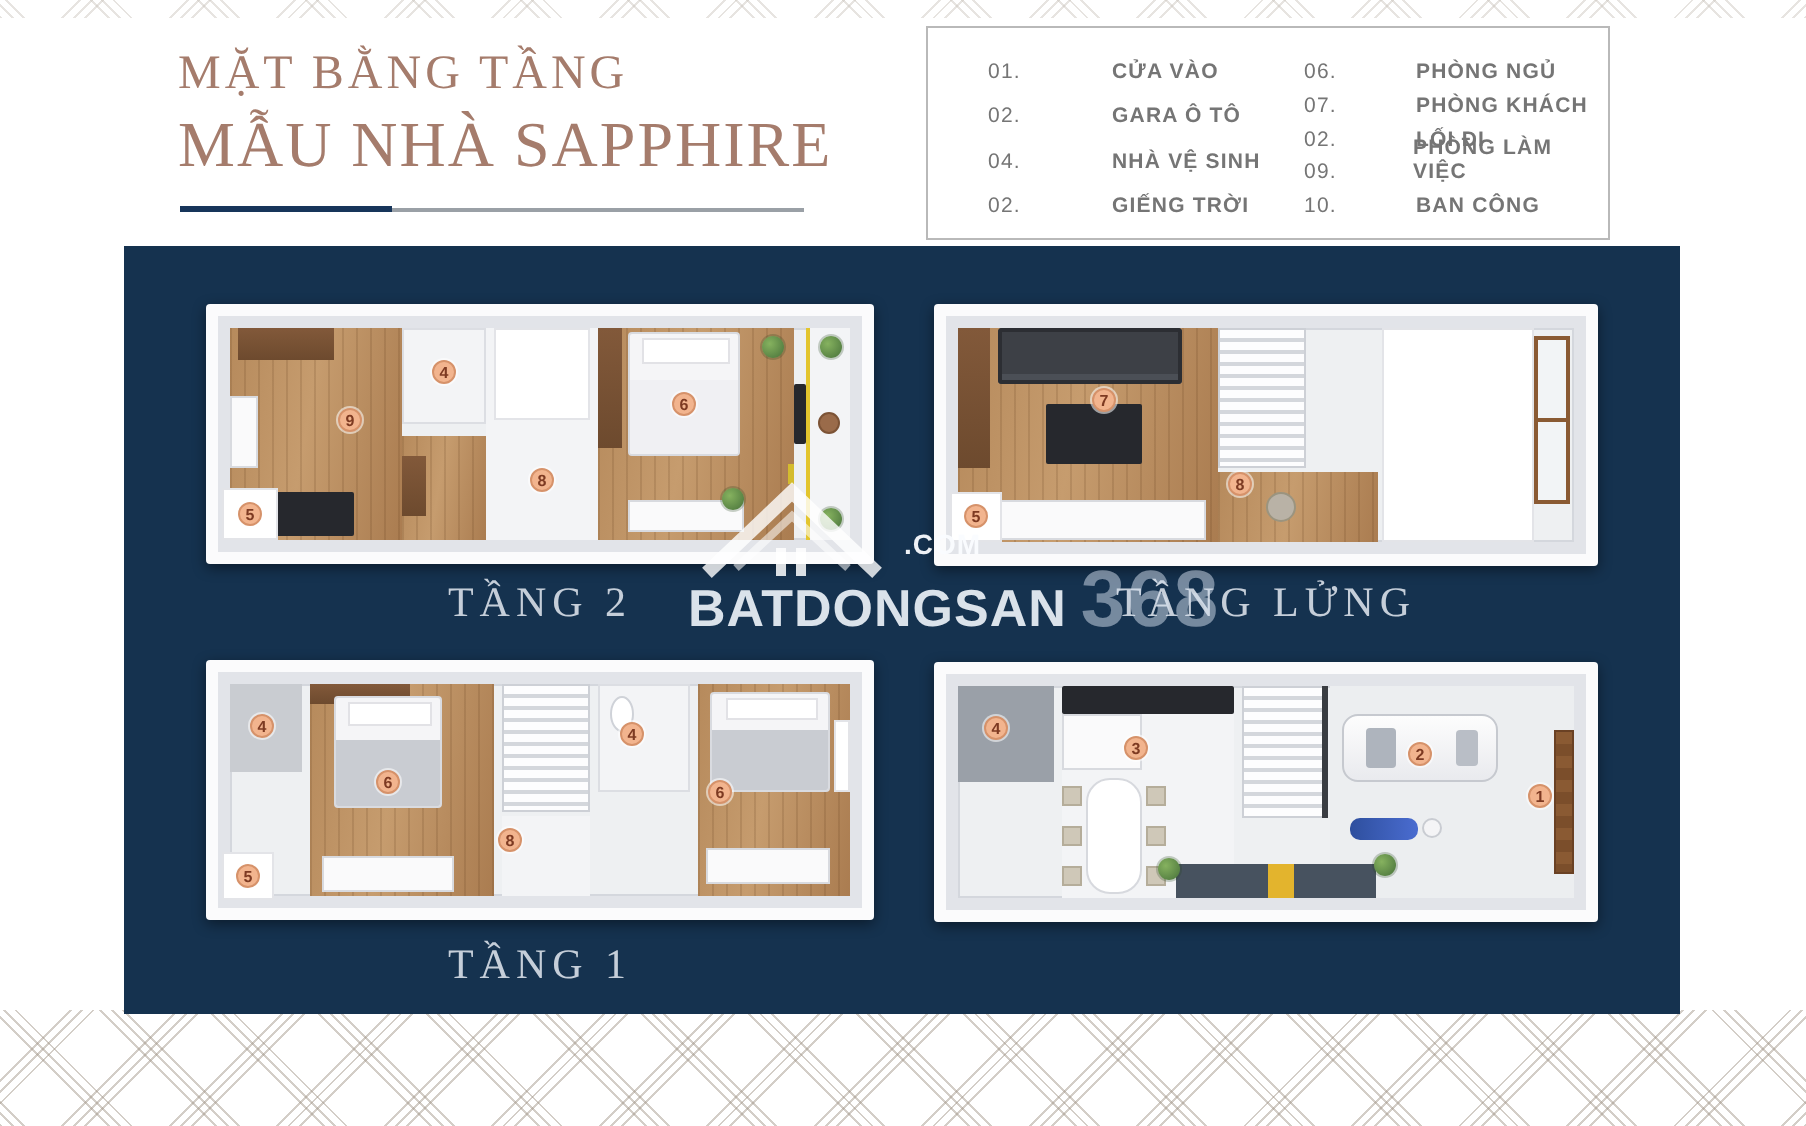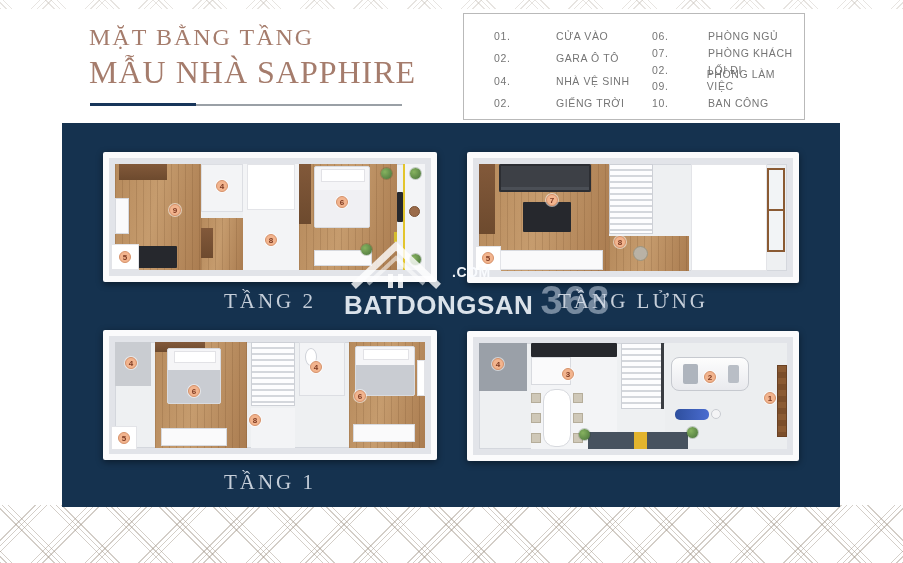--- a/index.html
+++ b/index.html
@@ -28,21 +28,21 @@
   #title-rule .seg-gray{flex:1;height:2px;background:#9aa0a6;}
 
   
   #legend{position:absolute;left:463px;top:13px;width:342px;height:107px;background:#ffffff;
     border:1px solid #b9b9b9;box-sizing:border-box;display:flex;padding:12px 0 10px 30px;}
   .legend-col{display:flex;flex-direction:column;justify-content:space-between;}
   .legend-col.c1{width:158px;}
   .legend-col.c2{width:150px;}
   .legend-item{display:flex;height:16px;align-items:flex-end;color:#757575;font-size:10.5px;letter-spacing:.6px;}
   .legend-item .num{width:34px;}
-  .legend-item .lbl{padding-left:28px;}
+  .legend-item .lbl{padding-left:28px;font-weight:bold;}
   .legend-col.c2 .legend-item .lbl{padding-left:22px;}
 
   
   #board{position:absolute;left:62px;top:123px;width:778px;height:384px;background:#15324f;}
 
   .plan-card{position:absolute;background:#fbfbfc;border-radius:2px;box-shadow:0 2px 7px rgba(0,0,0,.45);}
   .plan-label{position:absolute;color:#c5ced9;font-family:"Liberation Serif",serif;font-size:21px;
     letter-spacing:3px;text-align:center;}
 
   .unit{position:absolute;left:6px;top:6px;right:6px;bottom:6px;background:#eef0f2;

